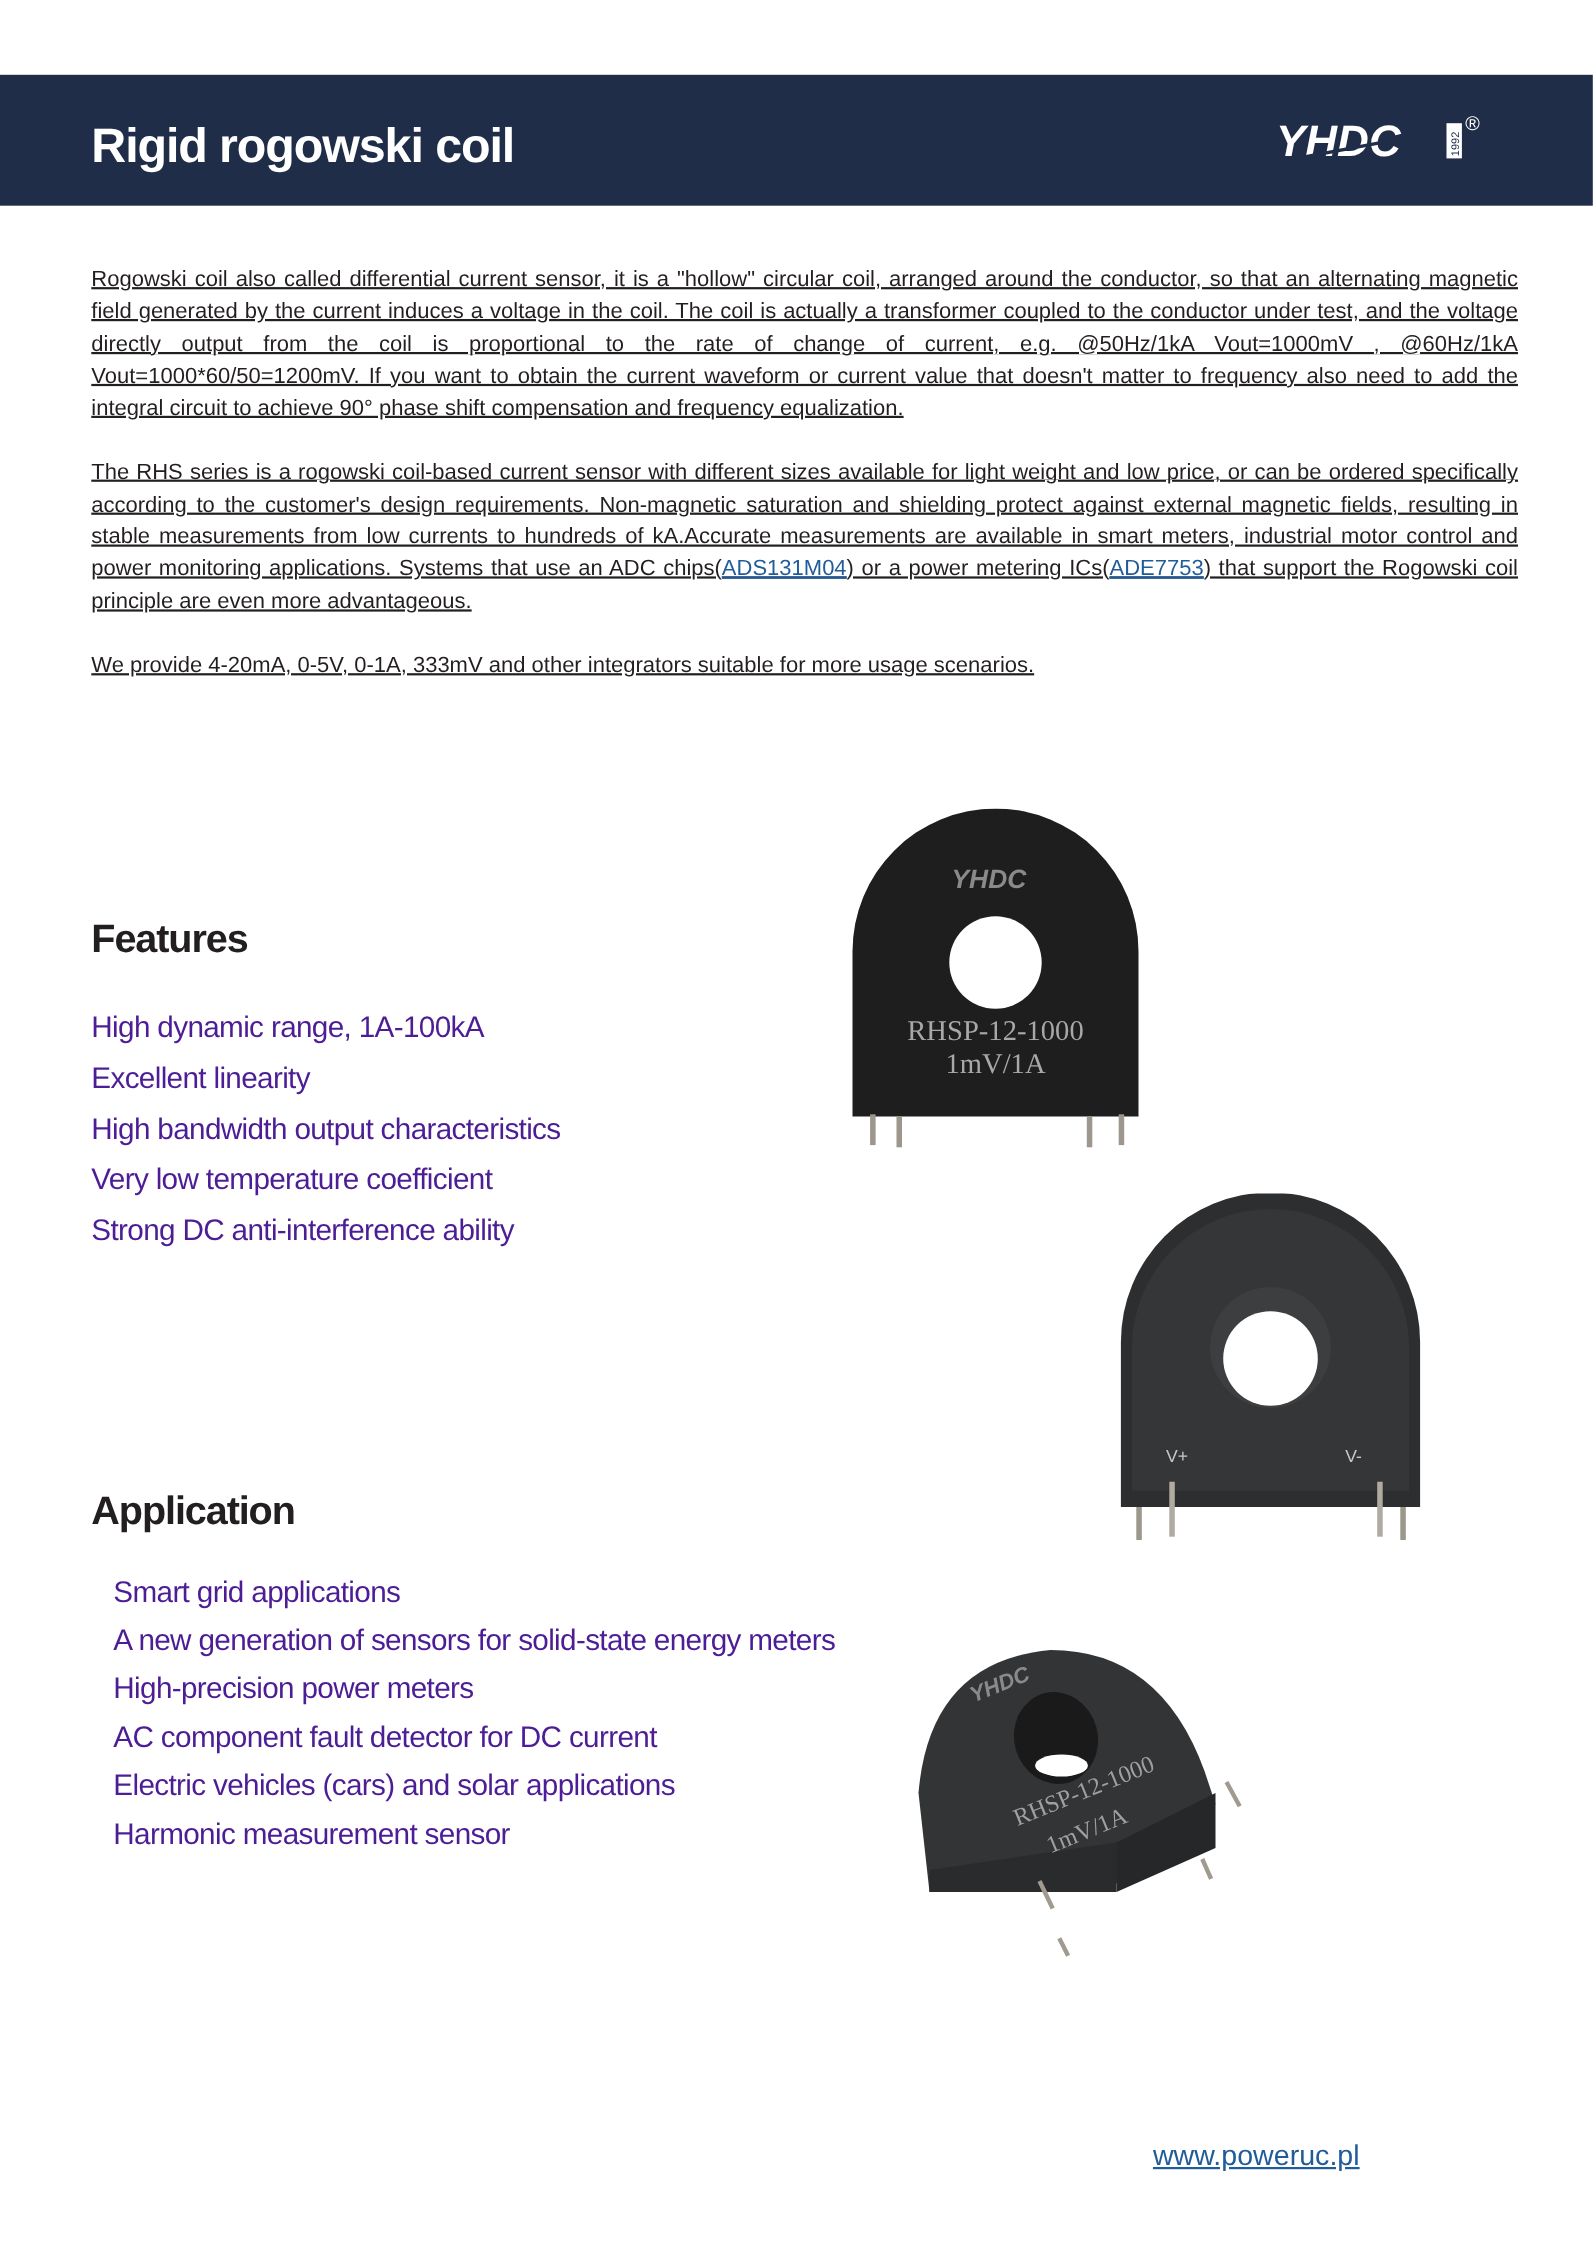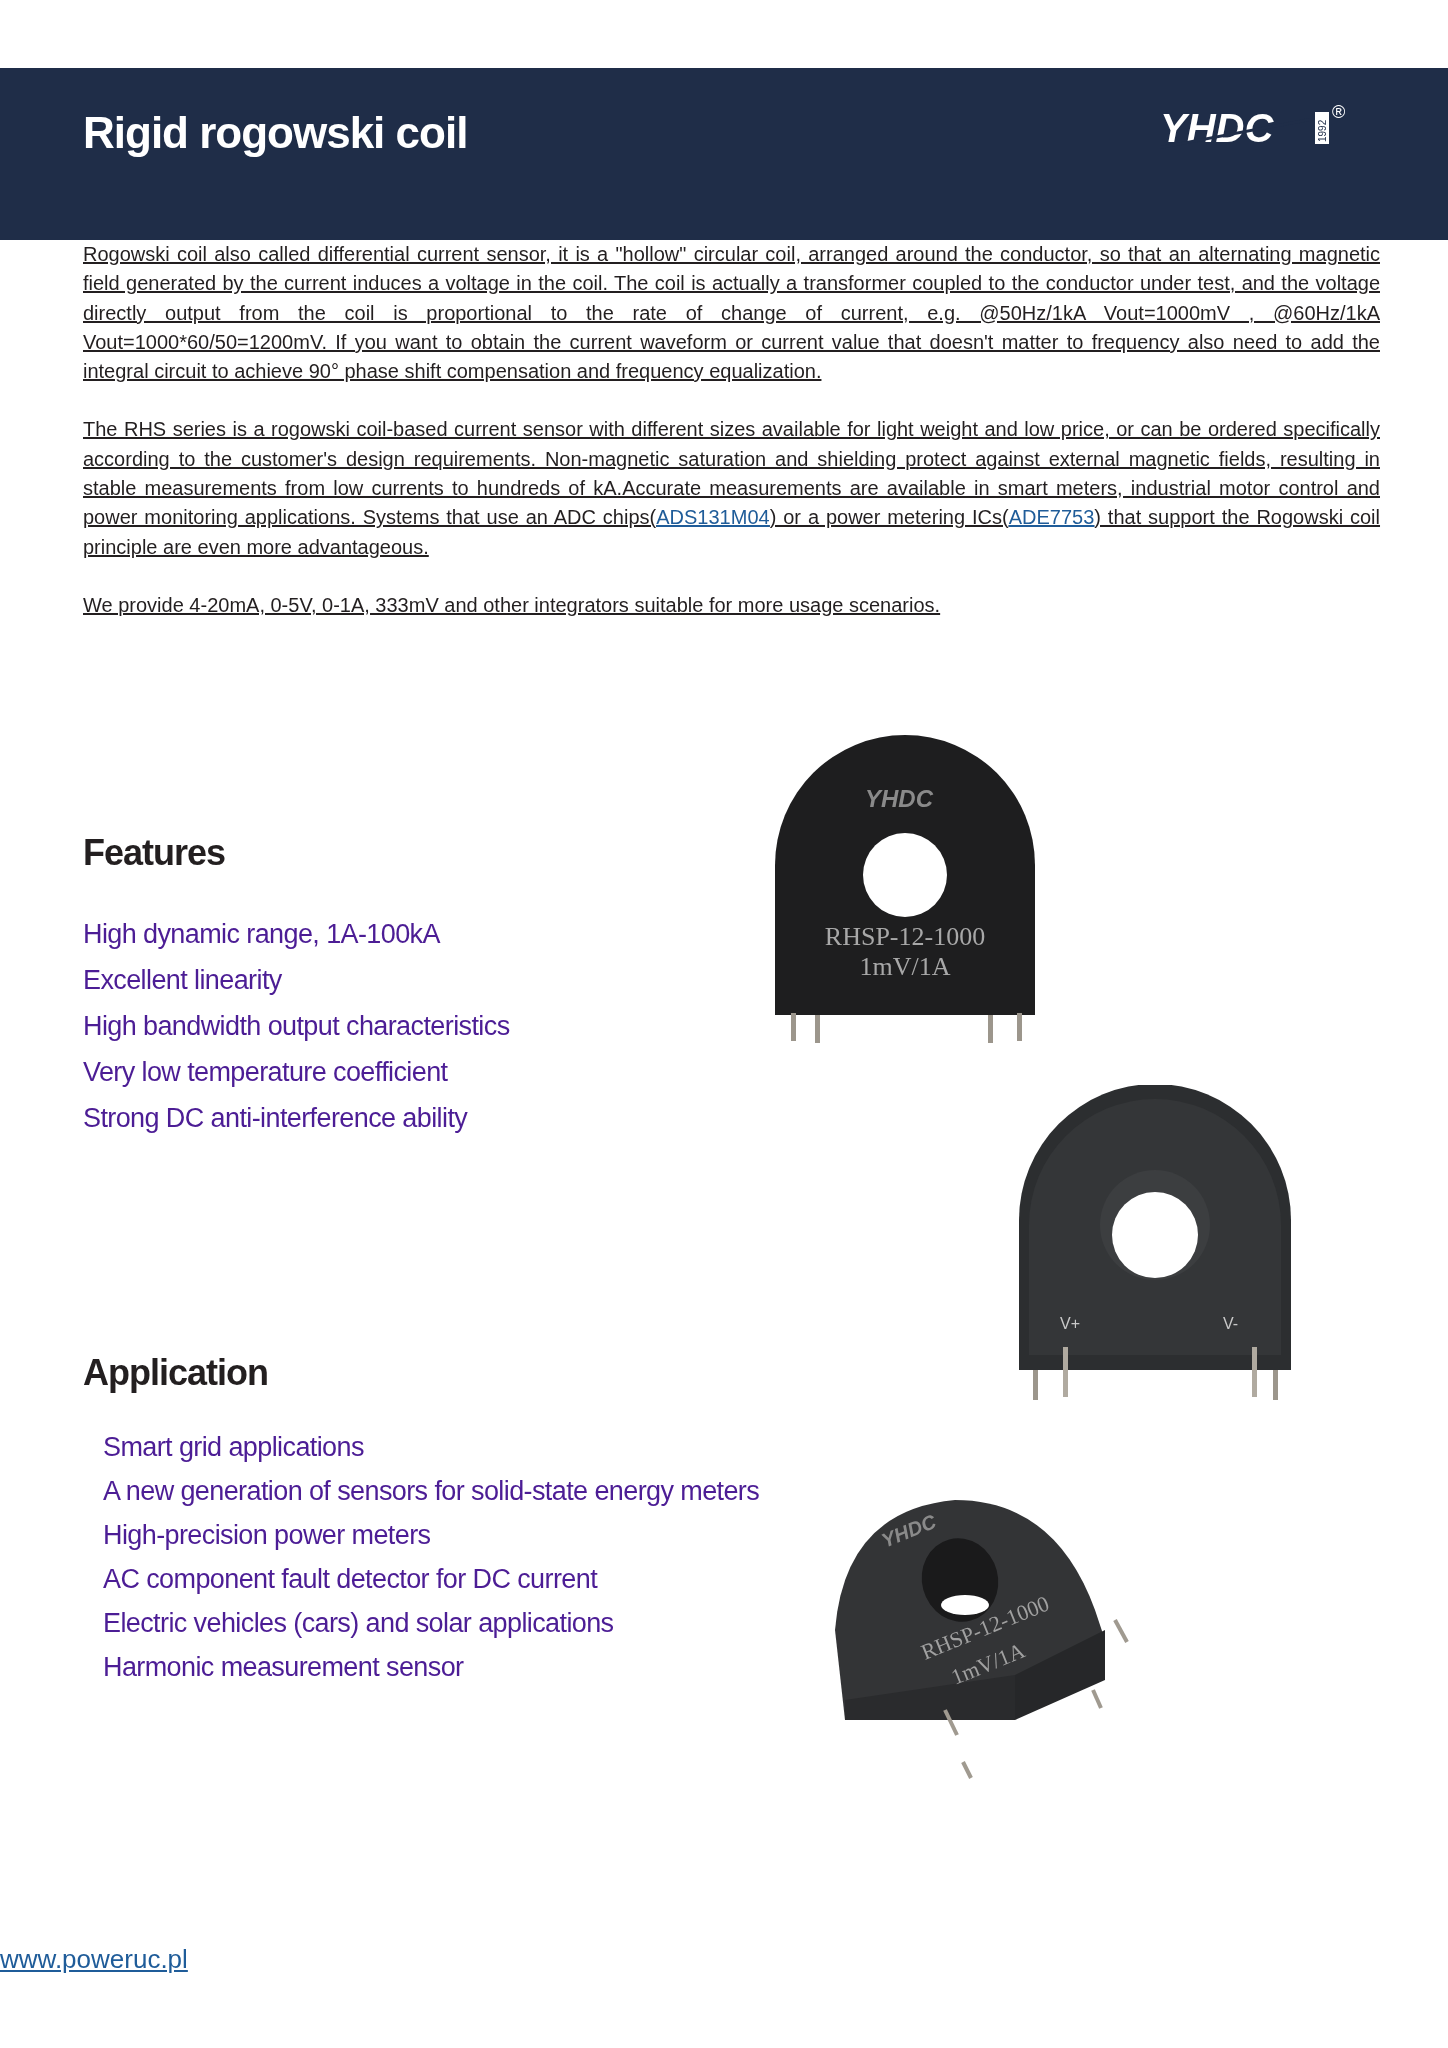--- a/index.html
+++ b/index.html
@@ -1,33 +1,33 @@
 <!DOCTYPE html>
 <html><head>
 <meta charset="utf-8">
 <style>
   html, body { margin: 0; padding: 0; background: #ffffff; }
   body { width: 1448px; height: 2048px; position: relative; overflow: hidden;
          font-family: "Liberation Sans", "DejaVu Sans", sans-serif; color: #231f20; }
-  .header { position: absolute; left: 0; top: 68px; width: 1448px; height: 172px; background: #1f2d48; }
+  .header { position: absolute; left: 0; top: 68px; width: 1448px; height: 119px; background: #1f2d48; }
   .header-title { position: absolute; left: 83px; top: 40px; font-size: 44px; font-weight: bold;
                   color: #ffffff; letter-spacing: -1px; margin: 0; }
   .logo { position: absolute; left: 1160px; top: 32px; width: 200px; height: 60px; }
   .intro { position: absolute; left: 83px; top: 240px; width: 1297px; font-size: 20px;
            line-height: 29.3px; text-align: justify; color: #231f20; text-decoration: underline; }
   .intro p { margin: 0 0 29px 0; }
   .intro a { color: #1f5c99; text-decoration: underline; }
   .section-title { position: absolute; left: 83px; font-size: 36px; font-weight: bold; color: #231f20;
                    margin: 0; letter-spacing: -1px; }
   .list { position: absolute; left: 83px; margin: 0; padding: 0; list-style: none; font-size: 27px;
           color: #4c1d95; letter-spacing: -0.6px; }
   .features li { height: 46px; line-height: 46px; }
   .apps li { height: 44px; line-height: 44px; }
   .product { position: absolute; }
-  .footer-link { position: absolute; left: 0; width: 1236px; top: 1944px; text-align: left;
+  .footer-link { position: absolute; left: 0; width: 1236px; top: 1944px; text-align: right;
                  font-size: 26px; color: #1f5c99; text-decoration: underline; }
 </style>
 </head>
 <body>
 
 <div class="header">
   <h1 class="header-title">Rigid rogowski coil</h1>
   <svg class="logo" viewBox="0 0 200 60">
     <text x="0" y="42" font-family="Liberation Sans, sans-serif" font-size="40" font-weight="bold" font-style="italic" fill="#ffffff">YHDC</text>
     <polygon points="0,46 150,18 150,21 0,49" fill="#1f2d48"></polygon>

